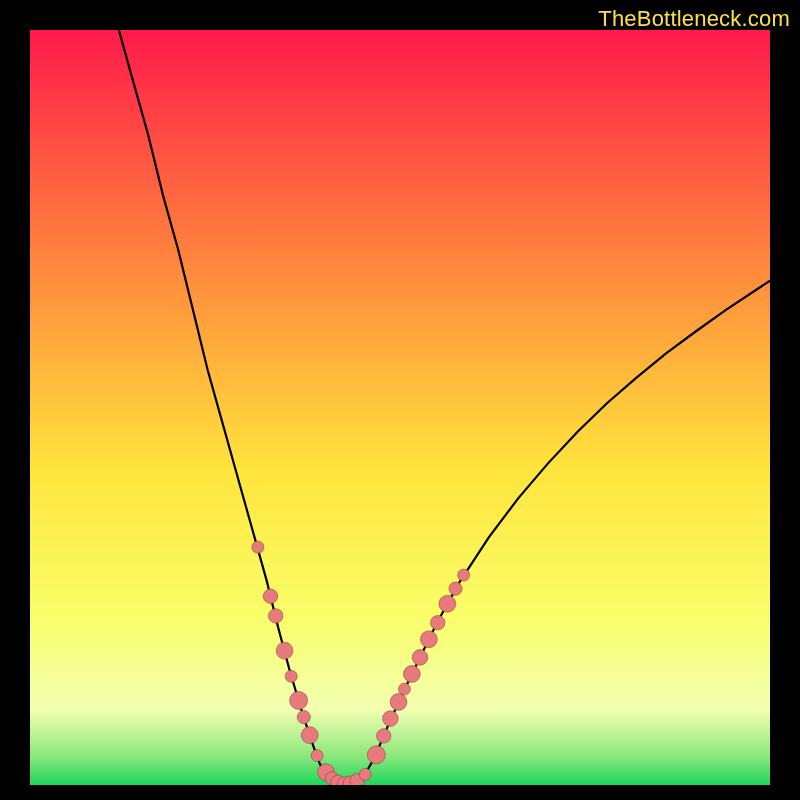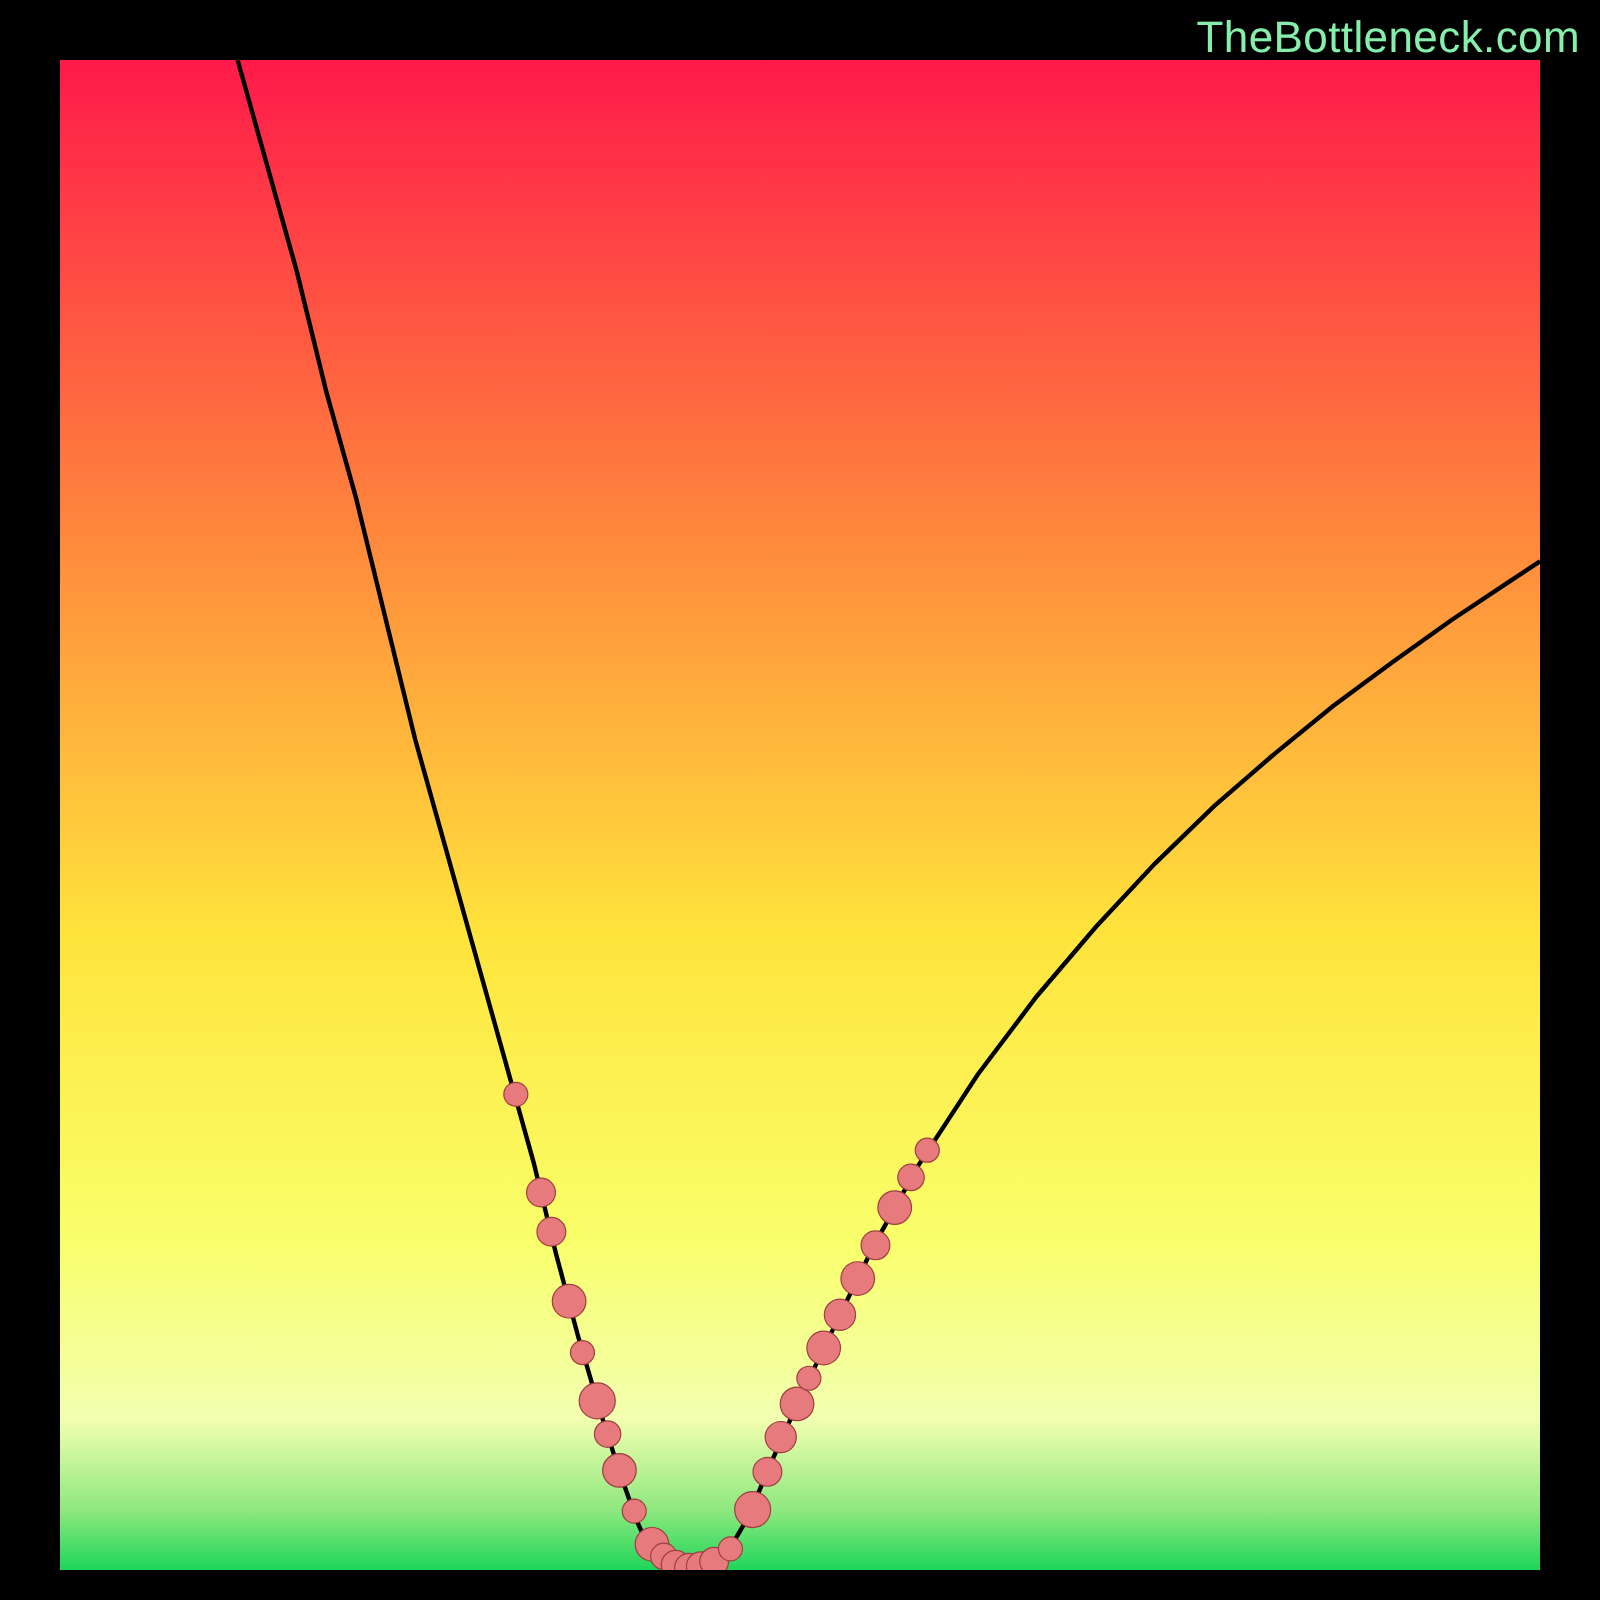--- a/index.html
+++ b/index.html
@@ -9,21 +9,21 @@
     height: 800px;
     background: #000;
     position: relative;
   }
   .watermark {
     position: absolute;
     top: 6px;
     right: 10px;
     font-family: Arial, Helvetica, sans-serif;
     font-size: 22px;
-    color: #86efac;
+    color: #fde047;
     font-weight: 500;
     letter-spacing: 0.2px;
   }
   .plot {
     position: absolute;
     left: 30px;
     top: 30px;
     width: 740px;
     height: 755px;
   }

